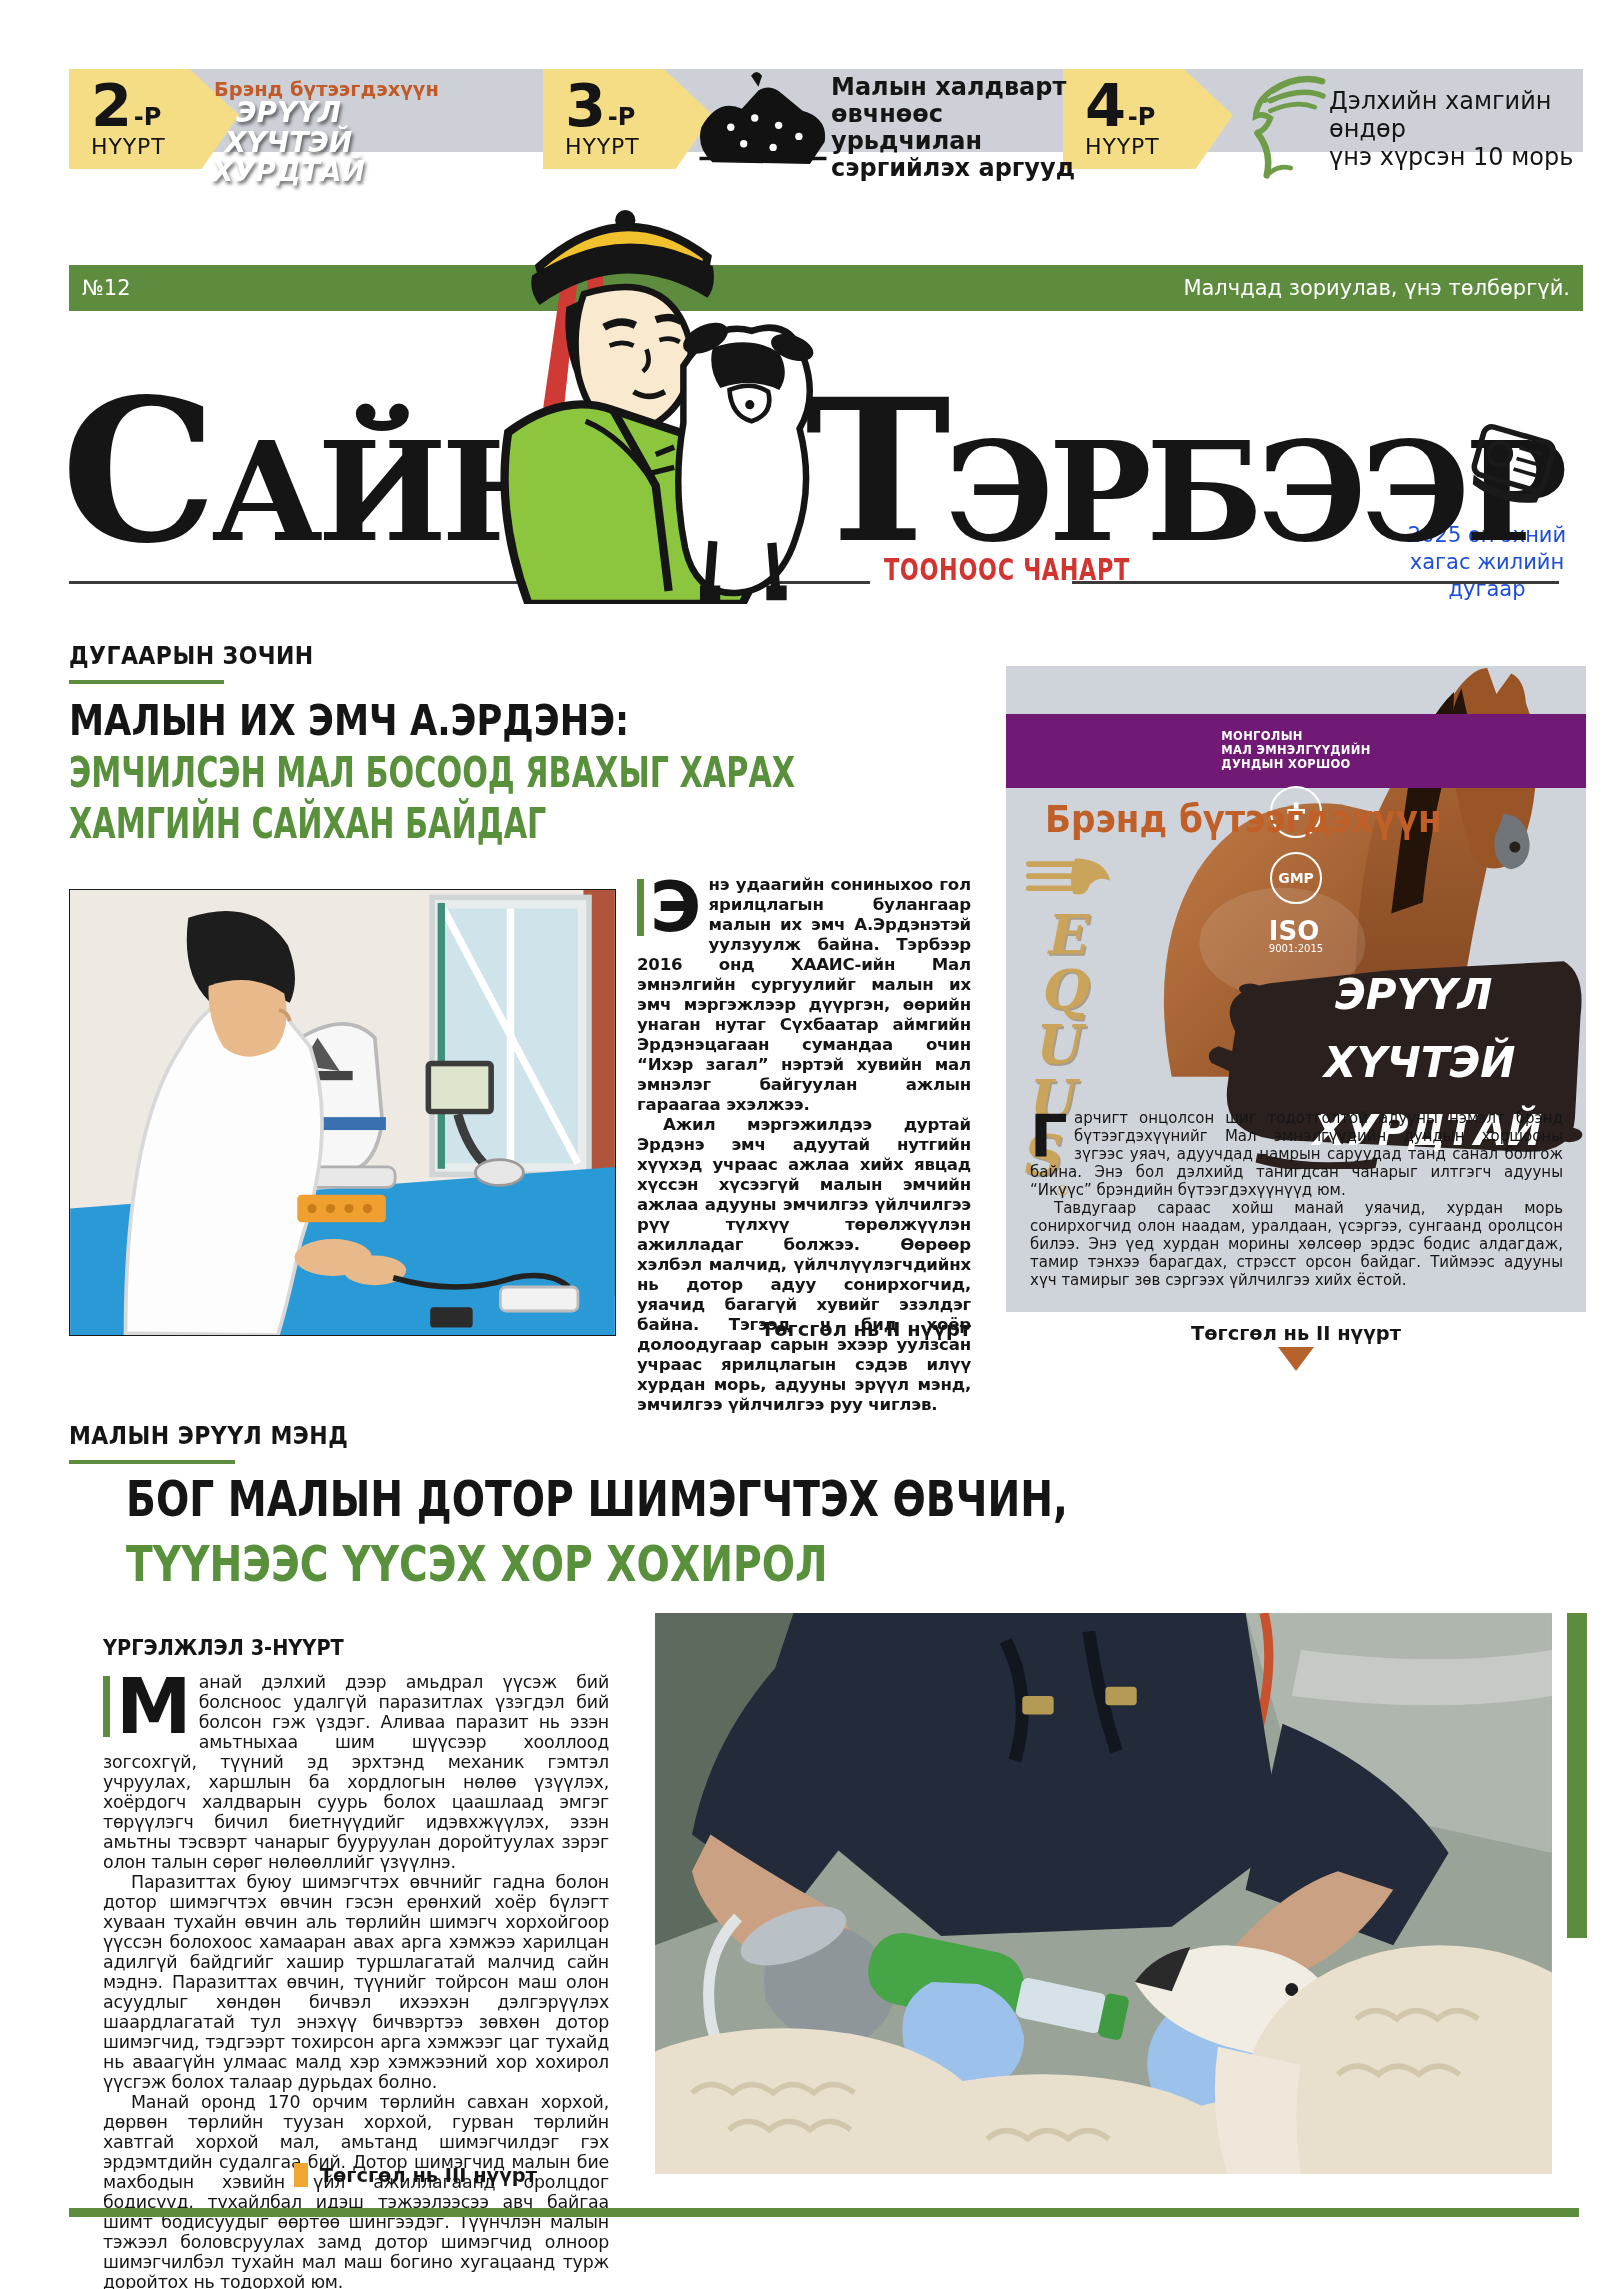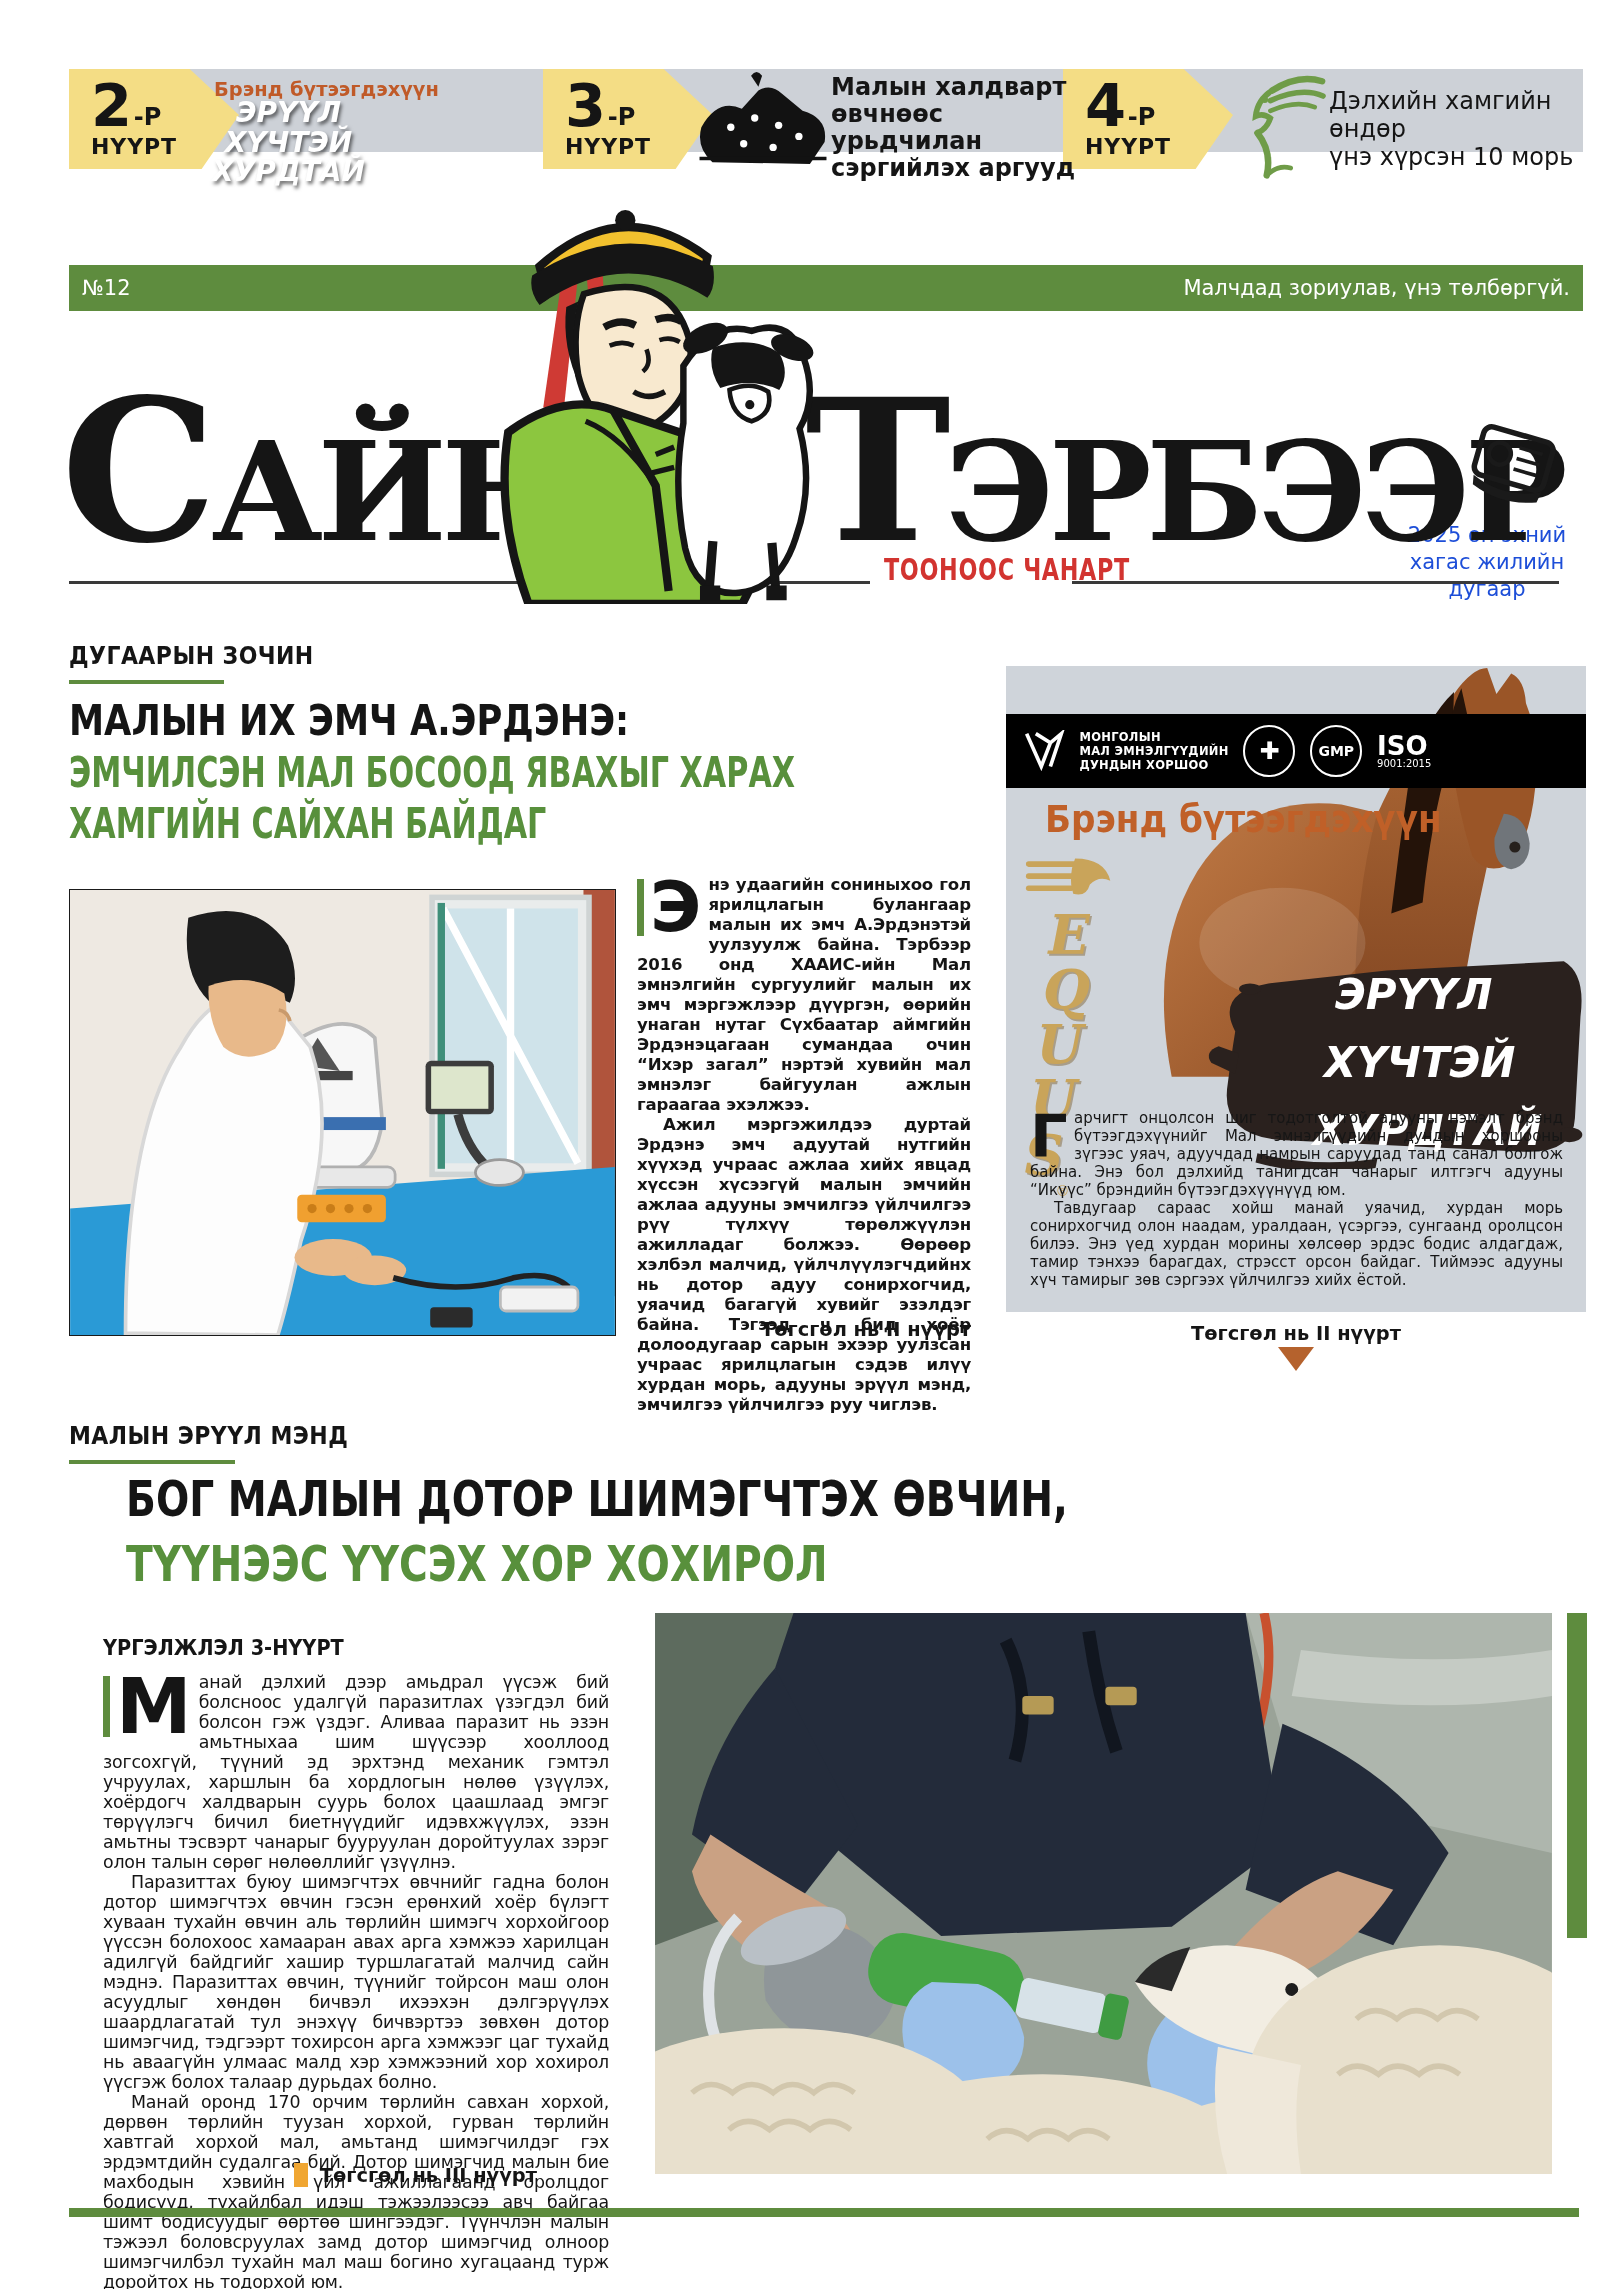--- a/index.html
+++ b/index.html
@@ -8,21 +8,21 @@
   .abs{position:absolute;}
 
   
   .band{left:69px;top:69px;width:1514px;height:83px;background:#cdd1d7;z-index:1;}
   .tab{top:69px;height:100px;background:#f4dd85;z-index:2;
        clip-path:polygon(0 0,71% 0,100% 46%,78% 100%,0 100%);
        display:flex;flex-direction:column;justify-content:center;padding-left:22px;box-sizing:border-box;width:170px;}
   .tab .row{display:flex;align-items:flex-end;line-height:.9;}
   .tab .num{font-size:59px;font-weight:bold;}
   .tab .suf{font-size:24px;font-weight:bold;margin:0 0 3.7px 1.8px;}
-  .tab .word{font-size:22px;font-weight:bold;letter-spacing:0.9px;margin-top:1.8px;}
+  .tab .word{font-size:22px;font-weight:normal;letter-spacing:0.9px;margin-top:1.8px;}
   .t1-kicker{left:214px;top:78px;width:295px;color:#c05a28;font-size:19.4px;font-weight:bold;z-index:3;}
   .t1-title{left:196px;top:98px;width:185px;text-align:center;color:#fff;font-style:italic;font-weight:800;
             font-size:28px;line-height:29.5px;text-shadow:1.8px 2.8px 3.7px rgba(0,0,0,.55);z-index:3;}
   .t2-title{left:831px;top:74px;width:249px;text-align:left;font-weight:800;font-size:24px;line-height:27px;z-index:3;}
   .t3-title{left:1329px;top:87px;width:263px;font-weight:400;font-size:24px;line-height:28px;z-index:3;}
   .herd-art{left:694px;top:70px;z-index:3;}
   .horse-sketch{left:1224px;top:72px;z-index:3;}
 
   
   .greenbar{left:69px;top:265px;width:1514px;height:46px;background:#5e8c3e;z-index:1;
@@ -58,22 +58,22 @@
   .col1 p,.col2 p,.adbody p{margin:0;}
   .ind{text-indent:26px;}
   .dcwrap{float:left;display:flex;margin:3.7px 7.4px 1.8px 0;}
   .dcbar{width:6.5px;background:#5e8c3e;margin-right:6.5px;}
   .dcletter{font-weight:bold;line-height:.82;}
   .tail{font-size:19.4px;font-weight:bold;}
   .tail1{left:637px;top:1318px;width:334px;text-align:right;}
 
   
   .panel{left:1006px;top:666px;width:580px;height:646px;background:#cfd4da;}
-  .adbar{position:absolute;left:0;top:48px;width:580px;height:74px;background:#000000;
-         display:flex;align-items:center;gap:14.8px;padding:0 16.6px;box-sizing:border-box;color:#fff;}
+  .adbar{position:absolute;left:0;top:48px;width:580px;height:74px;background:#701a75;
+         display:flex;align-items:center;gap:14.8px;padding:0 16.6px;box-sizing:border-box;color:#fff;flex-direction:column;}
   .coop{font-size:11.5px;font-weight:bold;line-height:14px;letter-spacing:0.3px;}
   .badge{width:48px;height:48px;border:2.8px solid #fff;border-radius:50%;display:flex;align-items:center;justify-content:center;
          color:#fff;font-weight:bold;flex:0 0 auto;}
   .iso .big{font-size:26px;font-weight:800;line-height:24px;}
   .iso .small{font-size:10px;}
   .adkicker{position:absolute;left:39px;top:131px;color:#c06028;font-size:38px;font-weight:800;
             transform:scaleX(.9);transform-origin:left center;white-space:nowrap;}
   .equus{position:absolute;left:18.5px;top:185px;width:102px;color:#c9a45a;}
   .equus .ltr{font-family:"DejaVu Serif",serif;font-style:italic;font-weight:bold;font-size:54px;line-height:55px;
               text-shadow:1.8px 1.8px 0 rgba(120,90,40,.45);}

